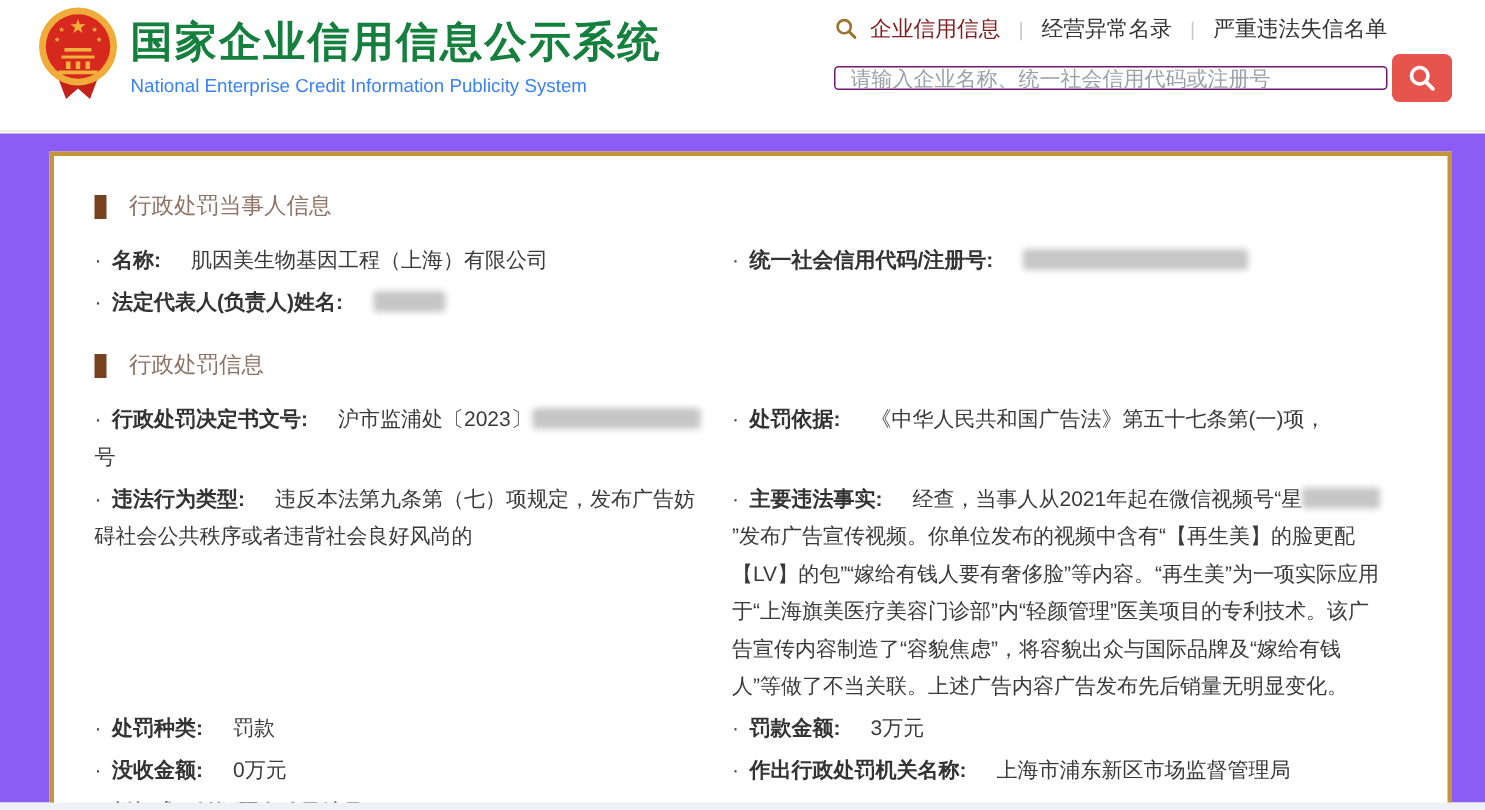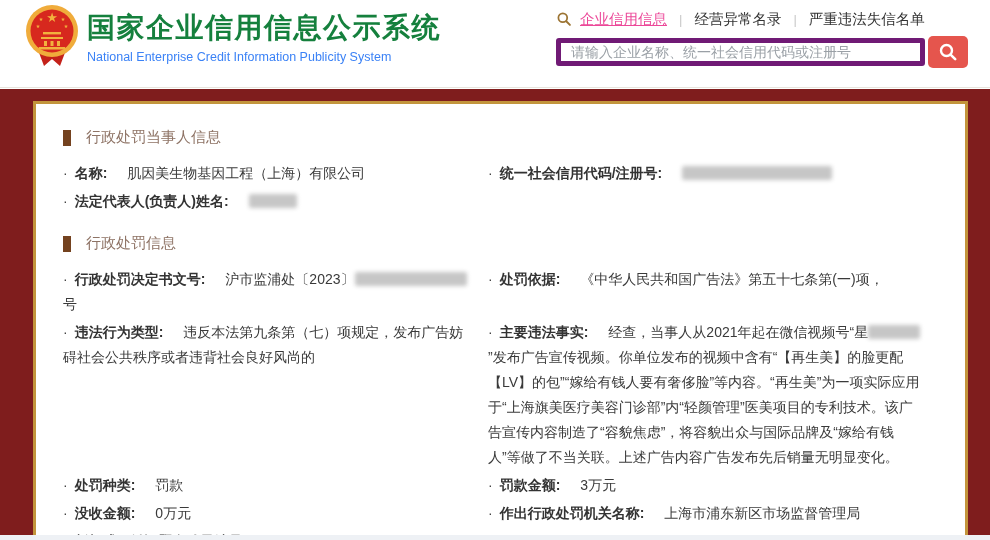--- a/index.html
+++ b/index.html
@@ -12,28 +12,28 @@
   .topbar{position:absolute;top:0;left:0;width:990px;height:88px;background:#fff;border-bottom:1px solid #e7e4dc;box-sizing:border-box;}
   .brand{position:absolute;left:24px;top:4px;display:flex;align-items:flex-start;}
   .emblem{width:56px;height:64px;flex:0 0 auto;}
   .brand-text{margin-left:7px;padding-top:5px;}
   .site-title{font-size:28px;font-weight:bold;color:#15803d;letter-spacing:1.5px;white-space:nowrap;}
   .site-subtitle{font-size:12.5px;color:#3b82f6;margin-top:3px;white-space:nowrap;}
   .header-right{position:absolute;right:22px;top:9px;width:412px;}
   .quick-nav{display:flex;align-items:center;font-size:14.5px;height:20px;}
   .nav-search-icon{display:inline-flex;margin-right:8px;}
   .nav-link{color:#333;text-decoration:none;cursor:pointer;white-space:nowrap;}
-  .nav-link.active{color:#ec4899;text-decoration:underline;}
+  .nav-link.active{color:#7f1d1d;}
   .sep{color:#c8c8c8;margin:0 12px;font-size:13px;}
   .search-row{margin-top:7px;display:flex;align-items:center;}
-  .search-input{flex:1;height:28px;border:5px solid #701a75;border-radius:3px;padding:0 10px;font-size:14px;color:#333;outline:none;box-sizing:border-box;background:#fff;font-family:inherit;}
+  .search-input{flex:1;height:16px;border:1px solid #701a75;border-radius:3px;padding:0 10px;font-size:14px;color:#333;outline:none;box-sizing:border-box;background:#fff;font-family:inherit;}
   .search-input::placeholder{color:#9aa0a6;}
   .search-btn{width:40px;height:32px;margin-left:3px;background:#e5554d;border:none;border-radius:5px;cursor:pointer;display:flex;align-items:center;justify-content:center;padding:0;}
   
-  .content-bg{position:absolute;top:89px;left:0;width:990px;height:446px;background:#7f1d1d;}
+  .content-bg{position:absolute;top:89px;left:0;width:990px;height:446px;background:#8b5cf6;}
   .panel{position:absolute;left:33px;top:12px;width:935px;height:520px;background:#fff;border:3px solid #c3953c;box-sizing:border-box;padding:16px 26px 0 27px;}
   .sec-head{display:flex;align-items:center;margin:8px 0 14px 0;}
   .sec-head.second{margin-top:20px;}
   .sec-bar{width:8px;height:16px;background:#74421f;margin-right:15px;flex:0 0 auto;}
   .sec-title{font-size:15px;color:#8e7365;}
   .fields{display:grid;grid-template-columns:425px 1fr;row-gap:3px;font-size:14px;color:#3a3a3a;line-height:25px;}
   .cell{padding-right:14px;}
   .bullet{color:#444;margin-right:7px;}
   .lbl{font-weight:bold;color:#333;}
   .val{margin-left:20px;}

